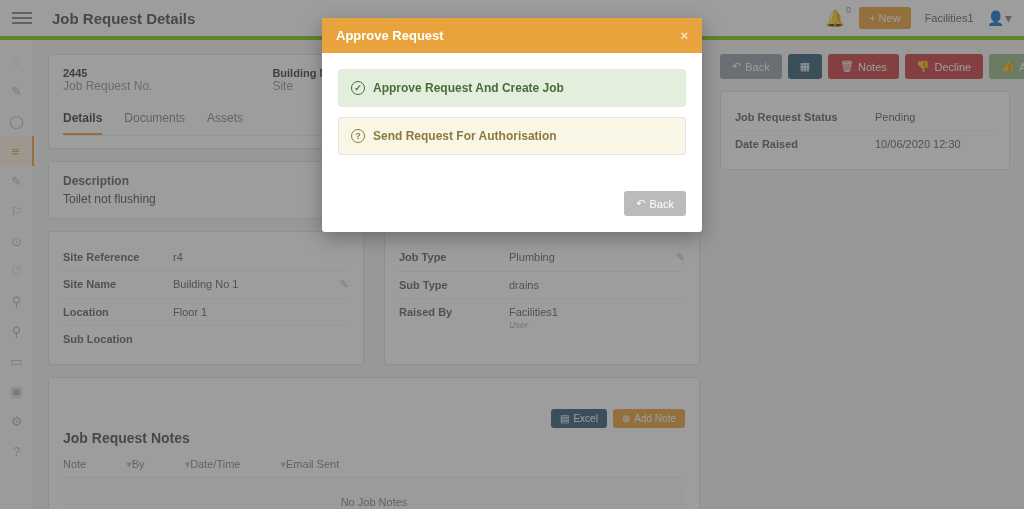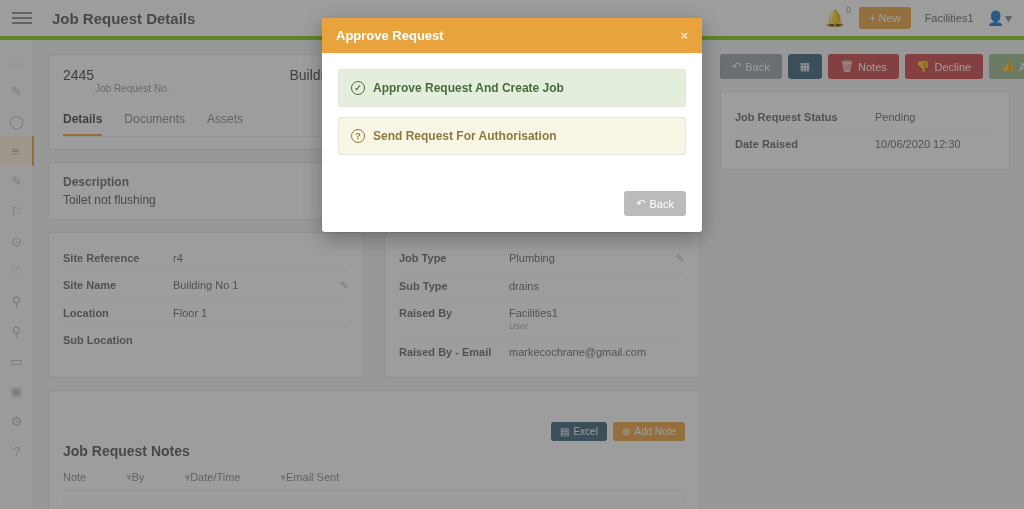--- a/index.html
+++ b/index.html
@@ -48,22 +48,22 @@
     }
     .row-flex { display: flex; gap: 20px; }
     .card {
       background: #fff; border: 1px solid #e5e5e5; border-radius: 3px;
       padding: 12px 14px;
     }
     .left-col { flex: 1; display: flex; flex-direction: column; gap: 12px; }
     .right-col { width: 290px; display: flex; flex-direction: column; gap: 12px; }
 
     .header-card .hdr-row { display: flex; gap: 120px; }
-    .hdr-val { font-size: 14px; font-weight: 400; color: #444; }
-    .hdr-lbl { font-size: 10px; color: #999; margin-left: 32px; }
+    .hdr-val { font-size: 11px; font-weight: 700; color: #444; }
+    .hdr-lbl { font-size: 12px; color: #999; }
 
     .tabs { border-bottom: 1px solid #eee; display: flex; gap: 22px; margin: 10px 0 0 0; }
     .tab { padding: 8px 0; font-size: 12px; color: #888; cursor: pointer; }
     .tab.active { color: #444; border-bottom: 2px solid #e8a33d; font-weight:600;}
 
     .kv-row { display: flex; padding: 7px 0; border-bottom: 1px solid #f2f2f2; font-size: 11px; }
     .kv-row:last-child { border-bottom: none; }
     .kv-label { width: 110px; font-weight: 600; color: #666; }
     .kv-value { flex: 1; color: #666; }
     .kv-sub { font-size: 9px; color: #aaa; font-style: italic; }
@@ -204,24 +204,20 @@
               <span class="edit-icon">✎</span>
             </div>
           <div class="kv-row">
               <div class="kv-label">Sub Type</div>
               <div class="kv-value">drains</div>
             </div>
           <div class="kv-row">
               <div class="kv-label">Raised By</div>
               <div class="kv-value"><span>Facilities1</span><br><span class="kv-sub">User</span></div>
             </div>
-          <div class="kv-row">
-              <div class="kv-label">Raised By - Email</div>
-              <div class="kv-value">markecochrane@gmail.com</div>
-            </div>
         </div>
       </div>
 
       <div class="card">
         <div class="notes-head">
           <div class="notes-title">Job Request Notes</div>
           <button class="btn btn-dark btn-xs">▤ <span>Excel</span></button>
           <button class="btn btn-orange btn-xs" style="margin-left:6px;">⊕ <span>Add Note</span></button>
         </div>
         <div class="notes-grid-head">

